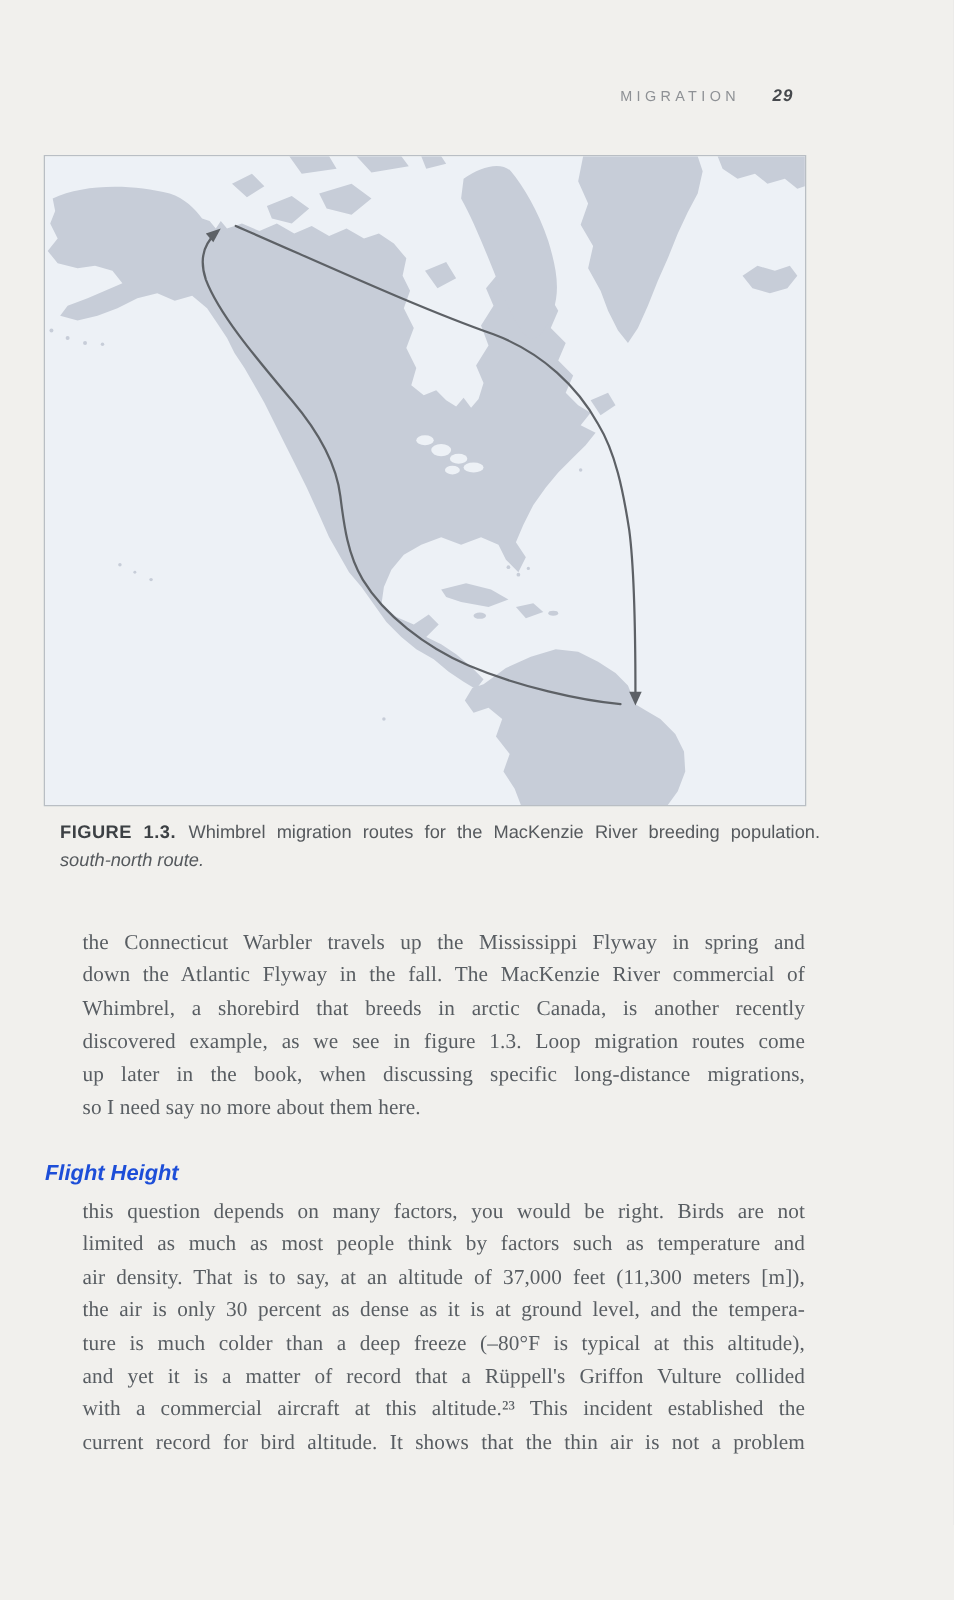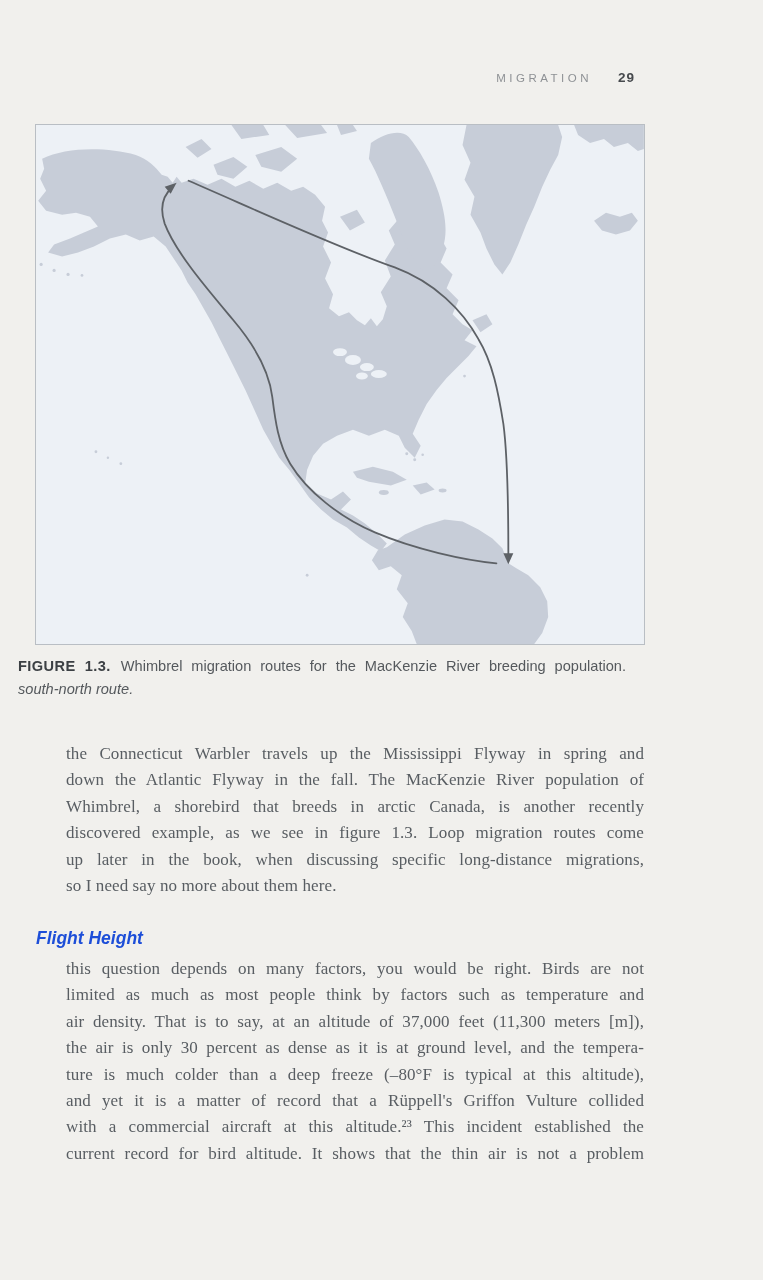--- a/index.html
+++ b/index.html
@@ -17,30 +17,31 @@
     text-align:right; white-space:nowrap;
   }
   .running-head .section {
     font-family:"Liberation Sans", sans-serif;
     font-size:11.5px; letter-spacing:3.5px; font-weight:500; color:#8e9195;
   }
   .running-head .folio {
     font-family:"Liberation Sans", sans-serif;
     font-size:13.5px; font-weight:700; color:#46494d; margin-left:26px;
     letter-spacing:1px;
+    font-style:italic;
   }
   
   .figure-box {
     position:absolute; top:124px; left:35px; width:610px; height:521px;
     border:1px solid #b9bec4;
   }
   .figure-box svg { display:block; }
   
   .caption {
-    position:absolute; top:655px; left:18px; width:608px;
+    position:absolute; top:655px; left:48px; width:608px;
     font-family:"Liberation Sans", sans-serif;
     font-size:14.6px; line-height:23px; color:#55595d;
   }
   .caption .cap-line { text-align:justify; text-align-last:justify; }
   .caption .cap-line.l { text-align-last:left;font-style:italic; }
   .caption .cap-label {
     font-weight:700; color:#3c4044; letter-spacing:0.4px; padding-right:10px;
   }
   
   .bodyblock { position:absolute; left:36px; width:608px; color:#585d62; }
@@ -178,21 +179,21 @@
     </svg>
   </div>
 
   <div class="caption">
     <div class="cap-line"><span class="cap-label">FIGURE 1.3.</span><span>Whimbrel migration routes for the MacKenzie River breeding population.</span></div>
     <div class="cap-line l">south-north route.</div>
   </div>
 
   <div class="bodyblock para-1">
     <div class="bodyline">the Connecticut Warbler travels up the Mississippi Flyway in spring and</div>
-    <div class="bodyline">down the Atlantic Flyway in the fall. The MacKenzie River population of</div>
+    <div class="bodyline">down the Atlantic Flyway in the fall. The MacKenzie River commercial of</div>
     <div class="bodyline">Whimbrel, a shorebird that breeds in arctic Canada, is another recently</div>
     <div class="bodyline">discovered example, as we see in figure 1.3. Loop migration routes come</div>
     <div class="bodyline">up later in the book, when discussing specific long-distance migrations,</div>
     <div class="bodyline l">so I need say no more about them here.</div>
   </div>
 
   <div class="subhead">Flight Height</div>
 
   <div class="bodyblock para-2">
     <div class="bodyline">this question depends on many factors, you would be right. Birds are not</div>

